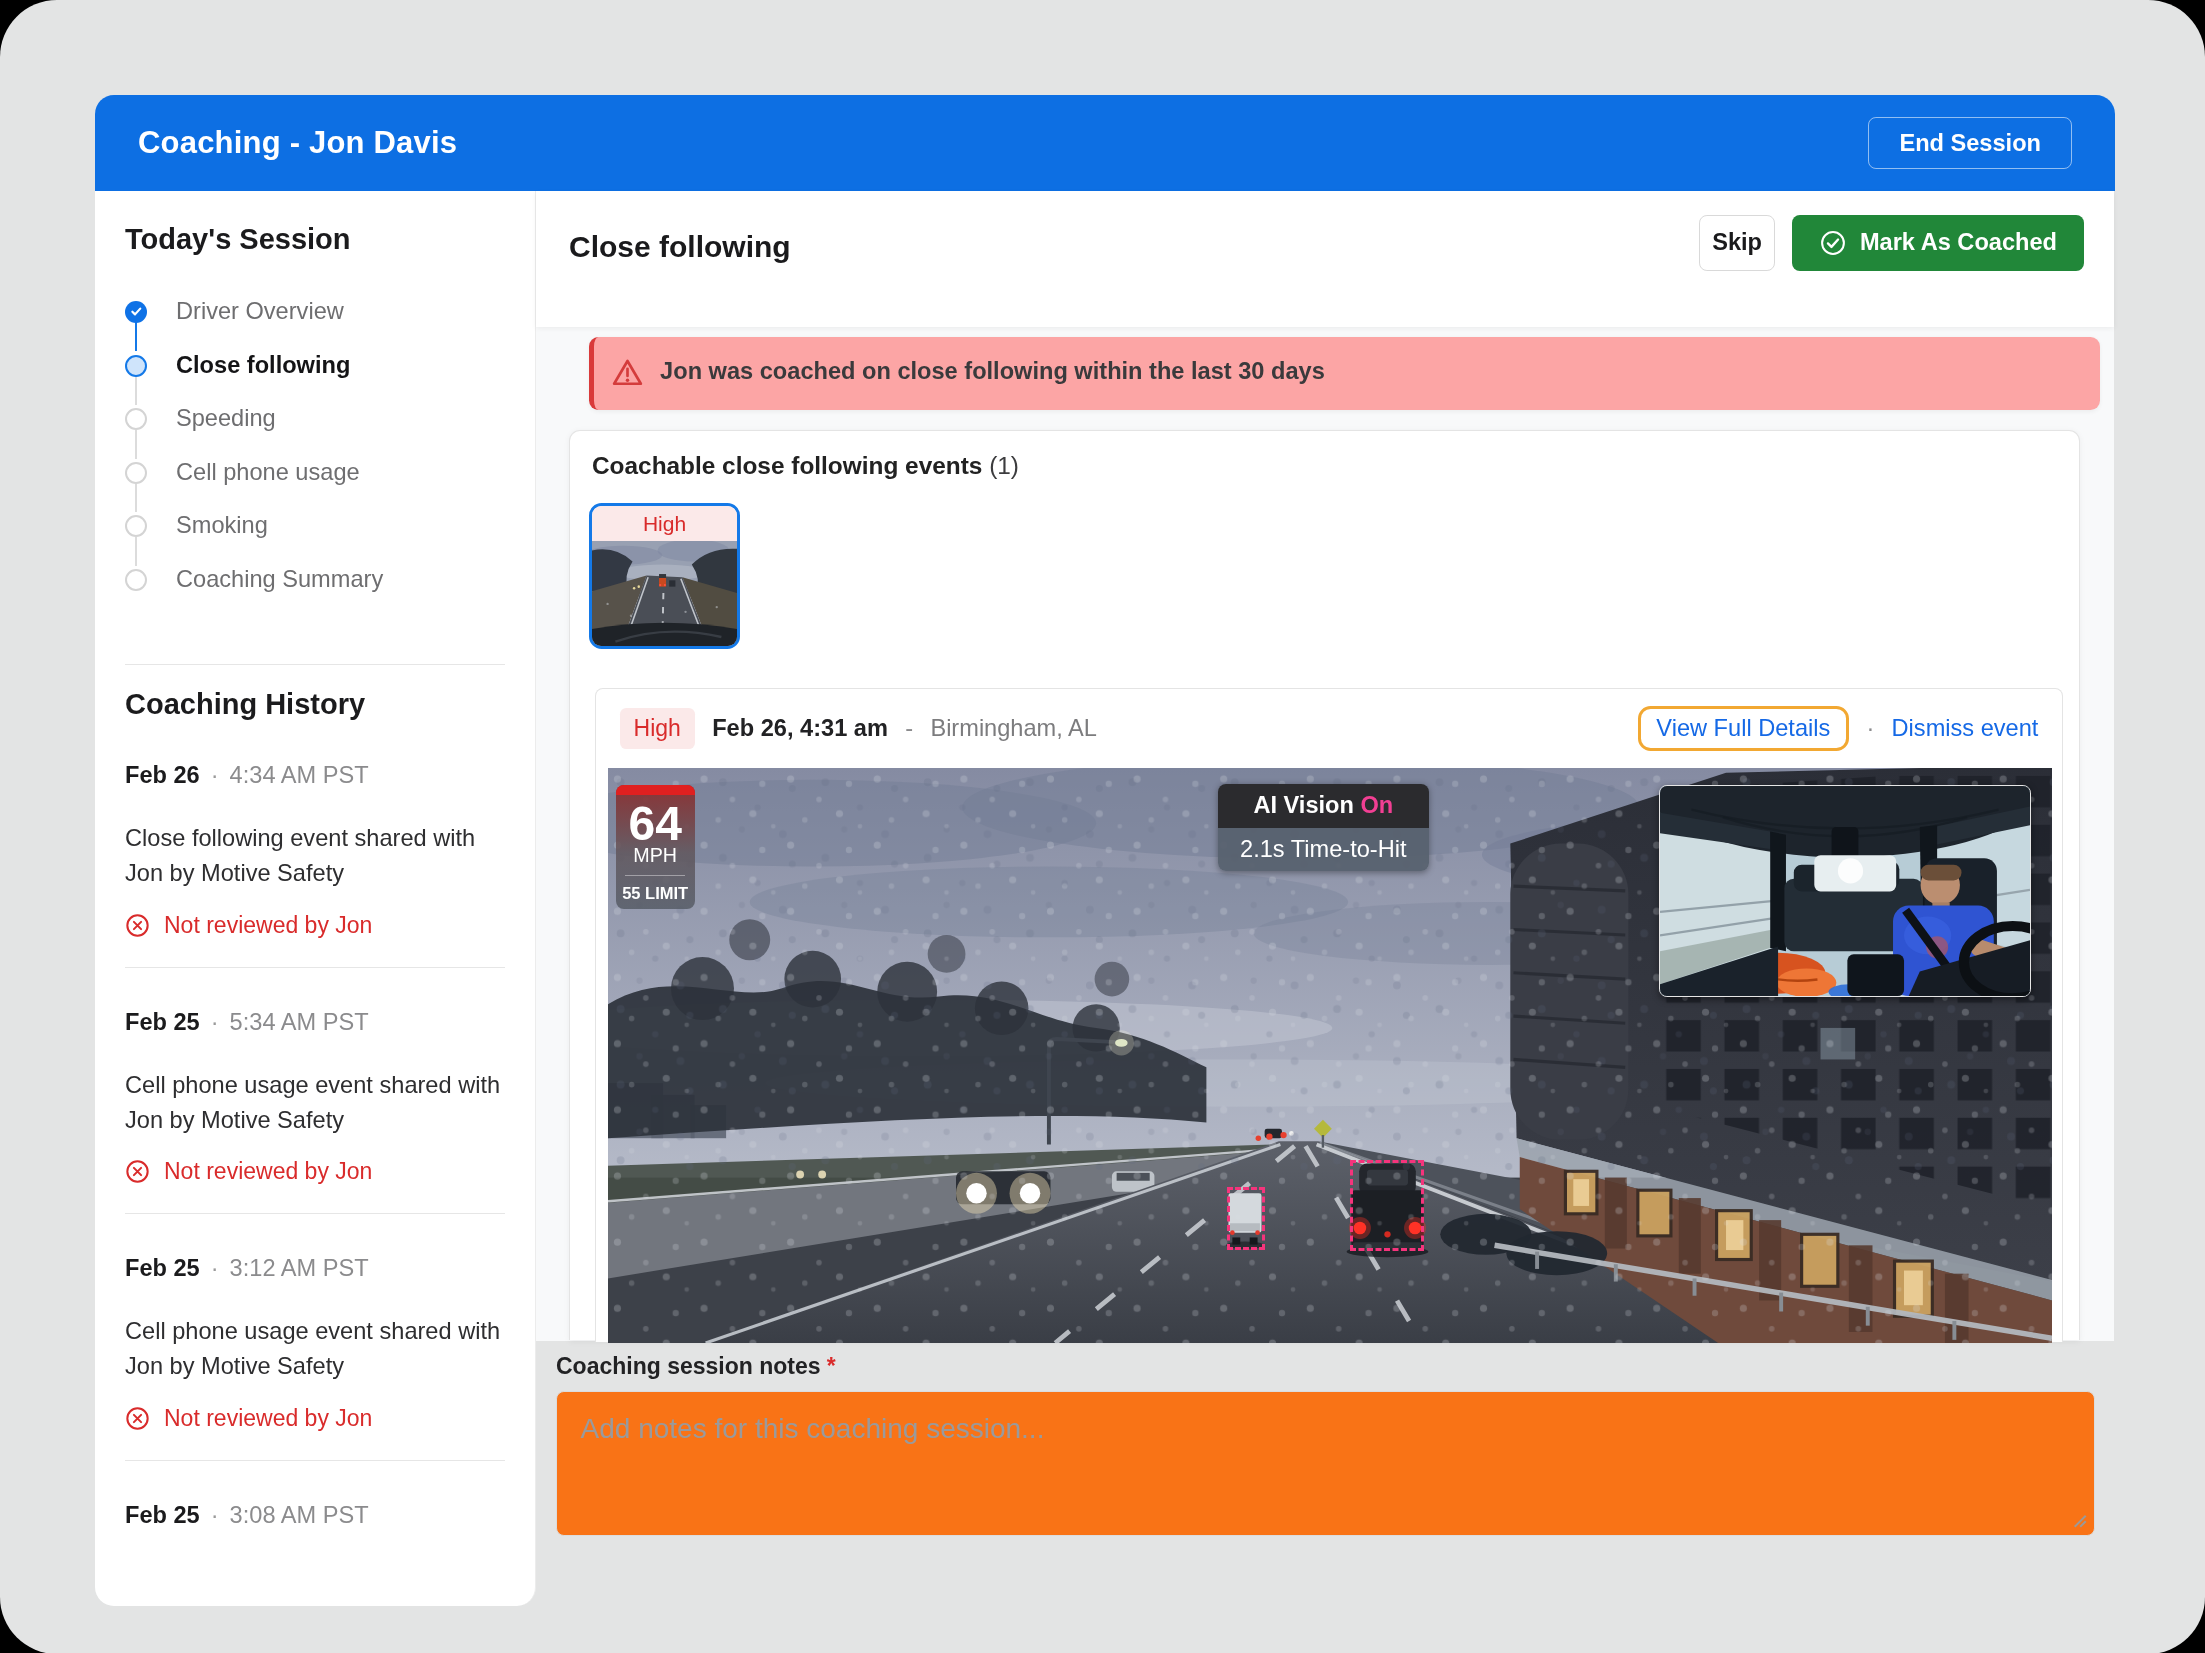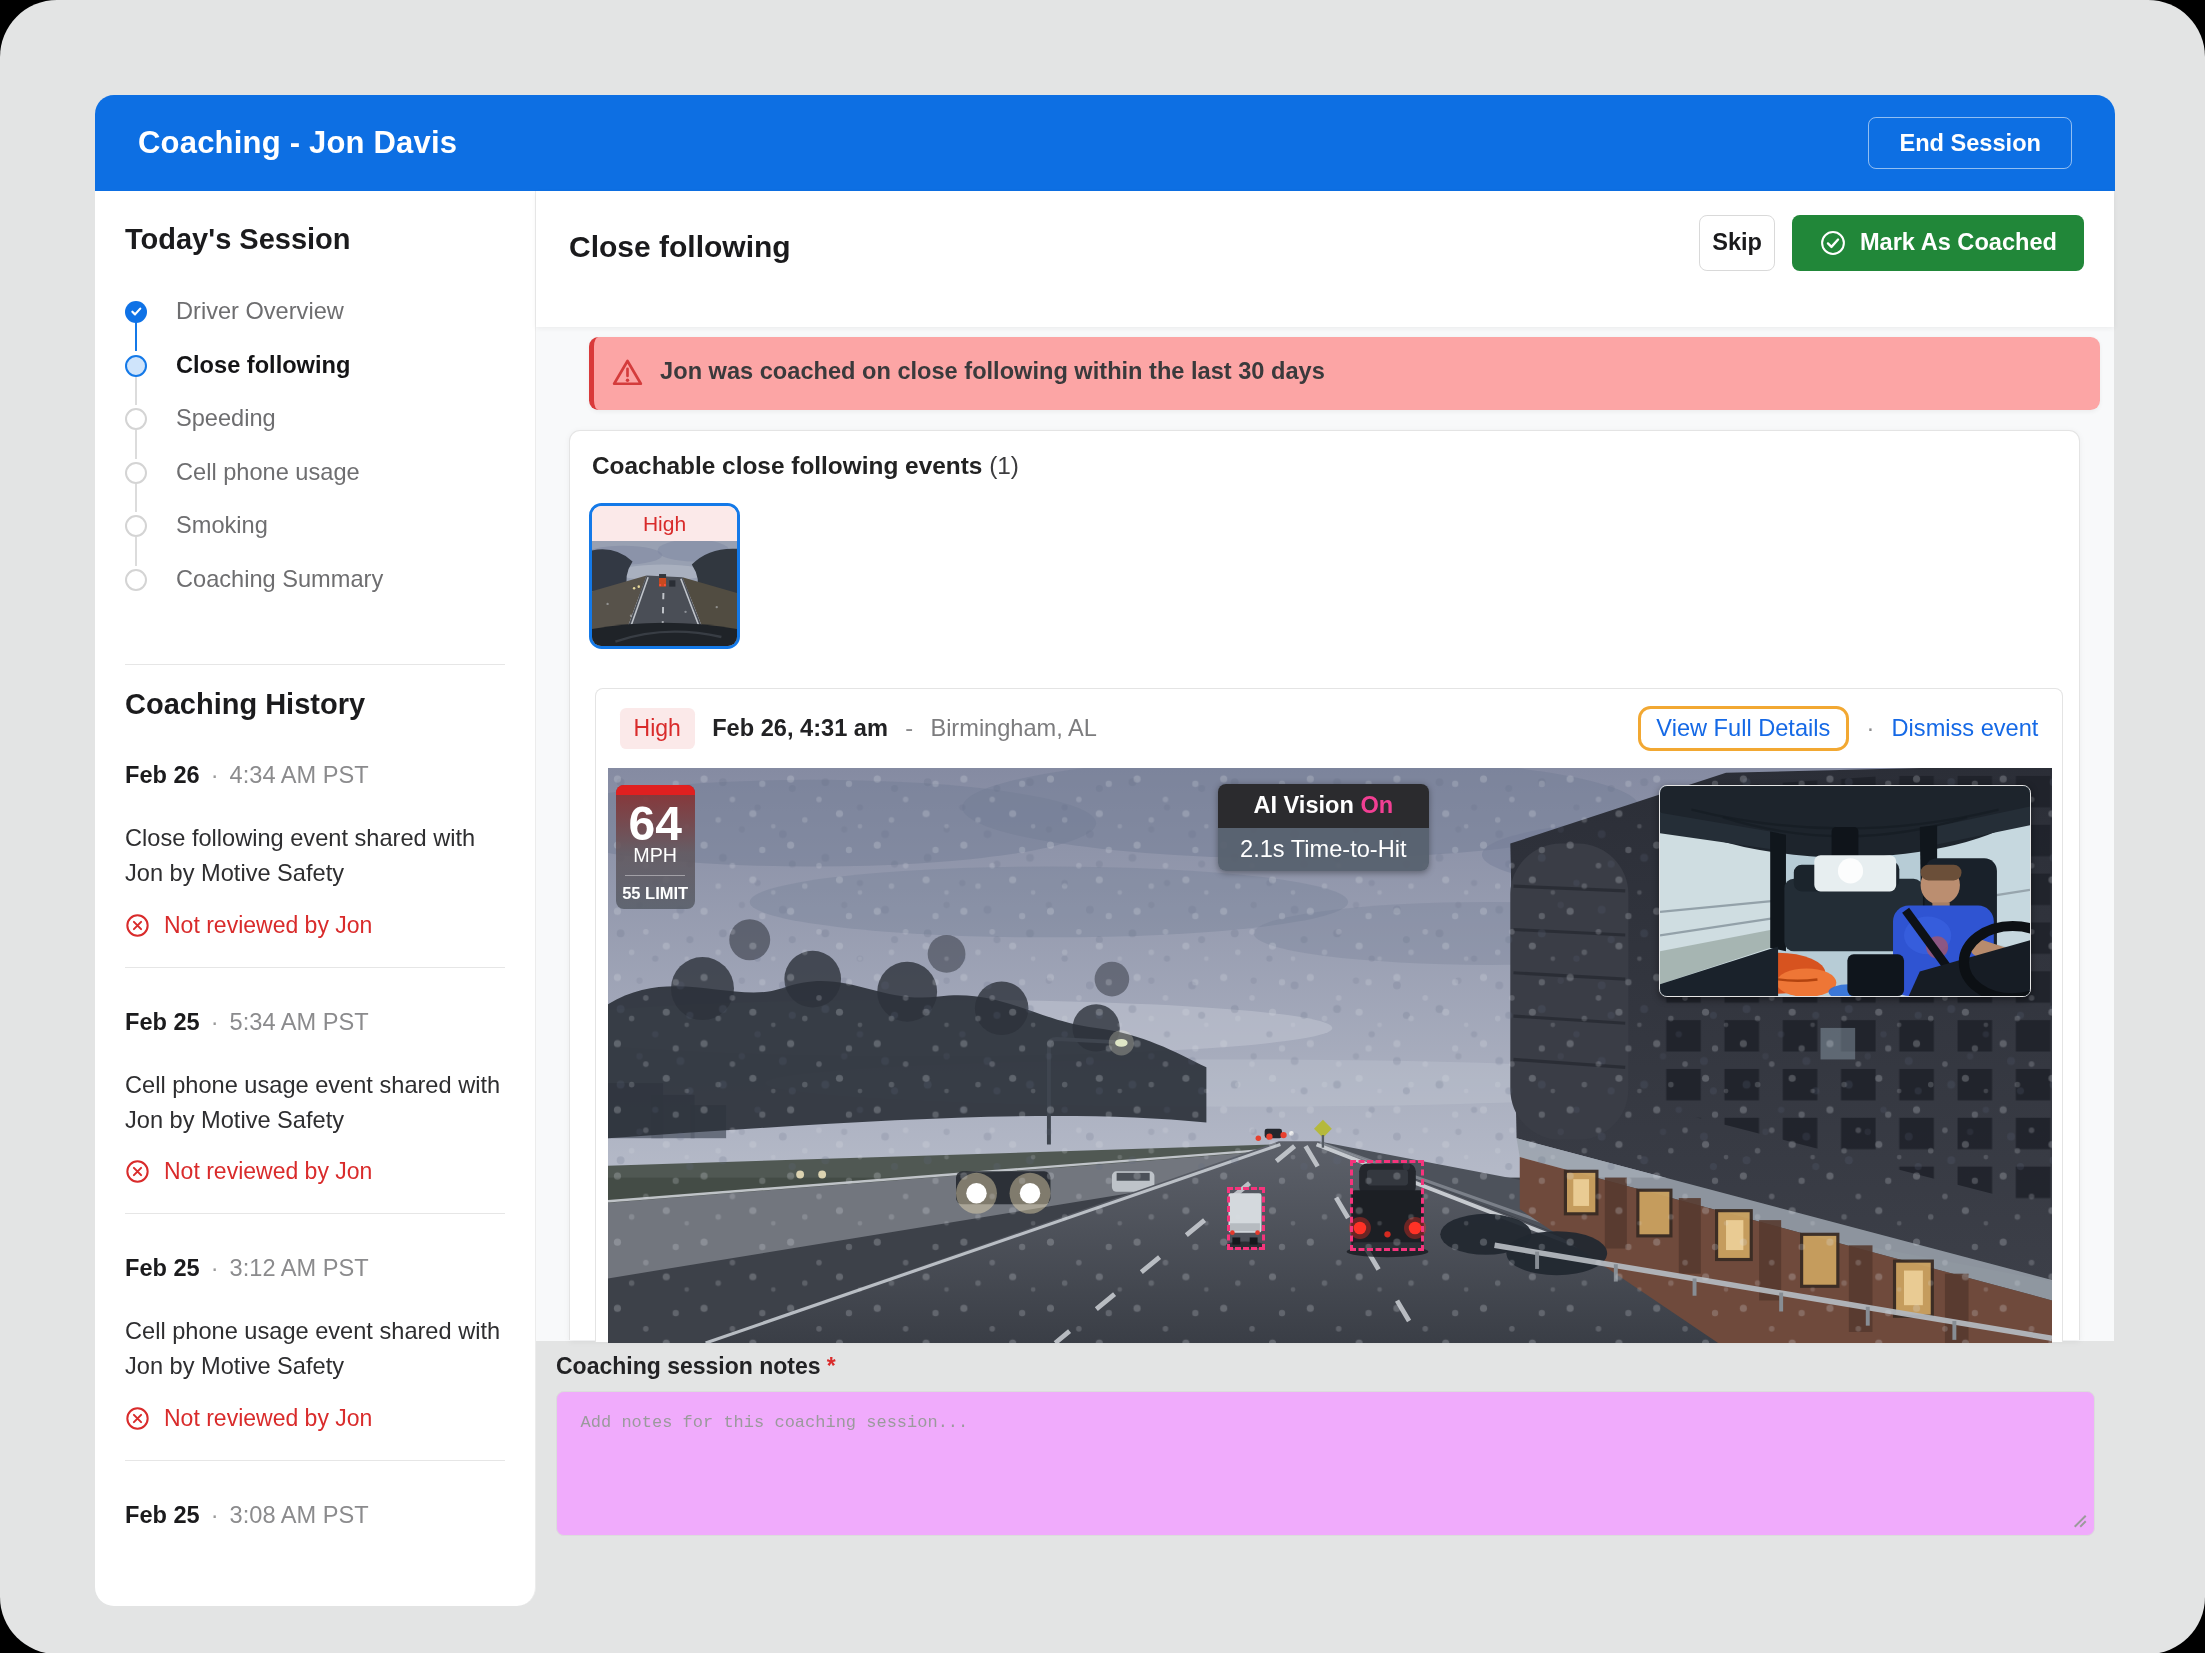--- a/index.html
+++ b/index.html
@@ -103,22 +103,22 @@
   .ai-bottom{background:rgba(86,96,109,.92);color:#fff;font-size:23.6px;padding:7.9px 0;}
   .cam{position:absolute;left:1051px;top:16.5px;width:370px;height:210px;border:1.6px solid #e6e6e6;
     border-radius:7.9px;overflow:hidden;box-shadow:0 2.4px 7.9px rgba(0,0,0,.4);}
   .bbox{position:absolute;border:3.9px dashed #f5347c;box-sizing:border-box;}
   .bbox.small{border-width:3.2px;}
 
   
   .notes-label{position:absolute;left:556px;top:1353px;font-size:23px;font-weight:700;color:#222224;}
   .notes-req{color:#d92b2b;margin-left:6.3px;font-weight:700;}
   .notes-wrap{position:absolute;left:556px;top:1391px;width:1539px;height:145px;}
-  .notes-area{width:100%;height:100%;box-sizing:border-box;background:#f0abfc;border:0.8px solid #dcdcdc;
-    border-radius:7.9px;padding:20.5px 23.6px;font-size:17px;color:#333;font-family:Liberation Mono, monospace;
+  .notes-area{width:100%;height:100%;box-sizing:border-box;background:#f97316;border:0.8px solid #dcdcdc;
+    border-radius:7.9px;padding:20.5px 23.6px;font-size:28px;color:#333;font-family:Liberation Sans, sans-serif;
     resize:none;outline:none;}
   .notes-area::placeholder{color:#9a9a9c;}
   .resize-handle{position:absolute;right:7.9px;bottom:7.9px;pointer-events:none;}
 </style>
 </head>
 <body>
 
 <div class="stage">
   <div class="canvas">
 

